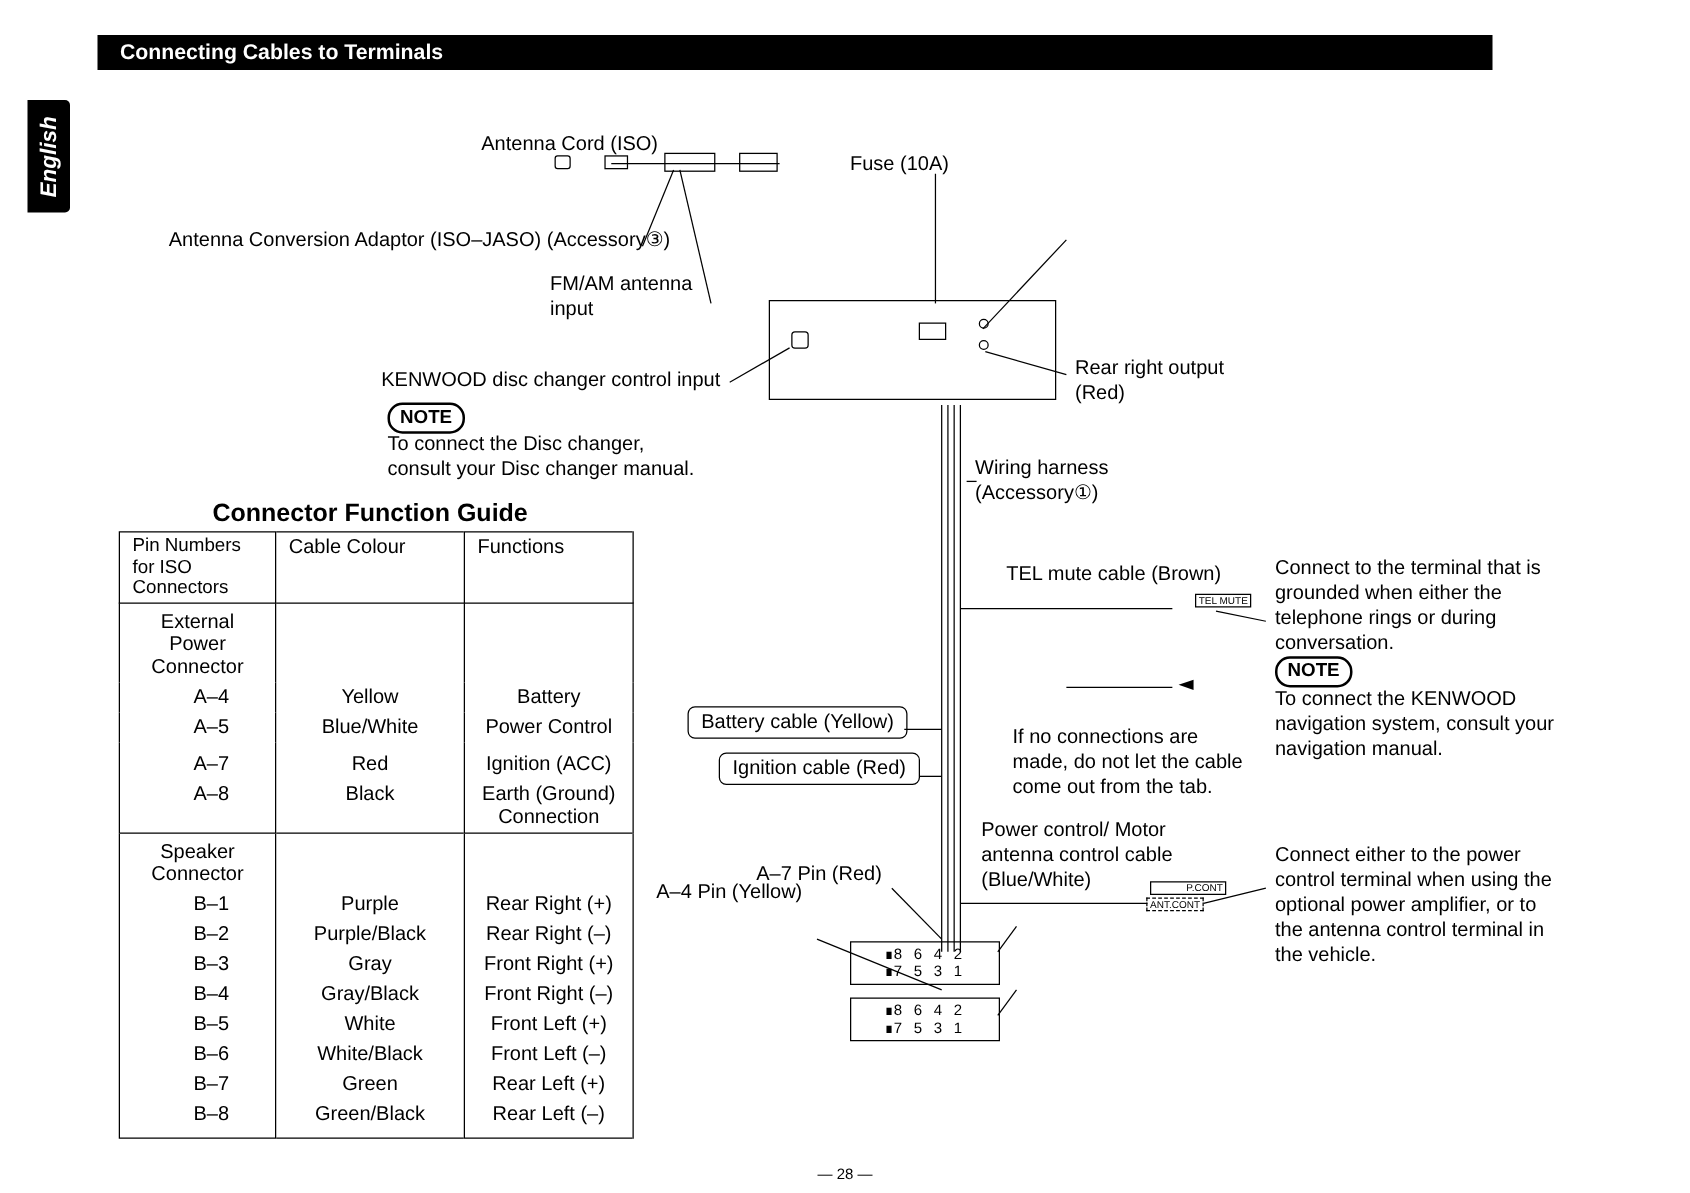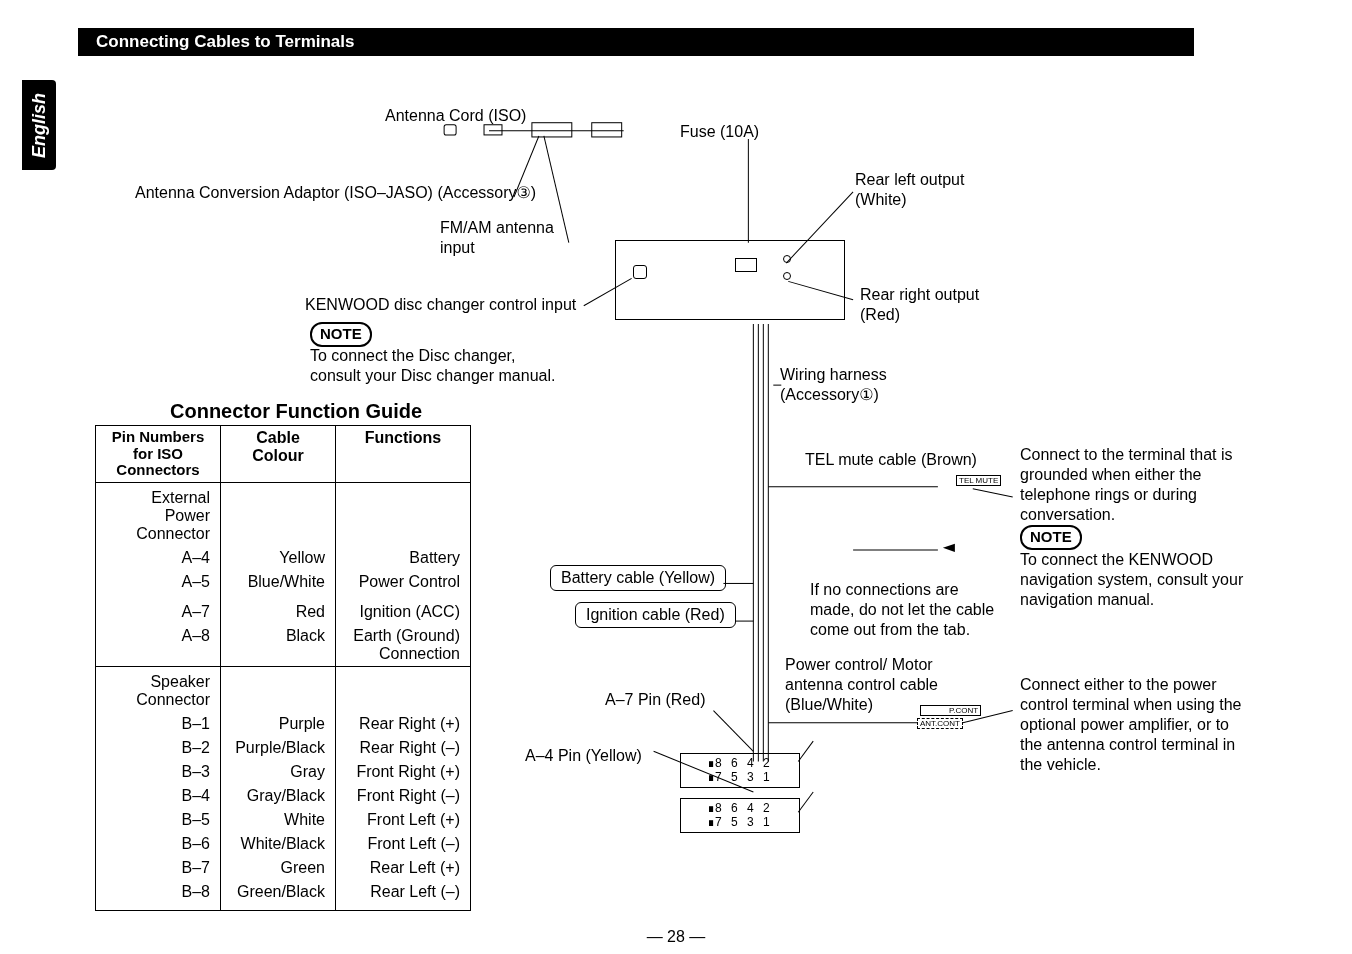--- a/index.html
+++ b/index.html
@@ -73,42 +73,42 @@
   .func-table {
     position: absolute;
     border: 1.5px solid #000;
     font-size: 16px;
     border-collapse: collapse;
   }
   .func-table th, .func-table td {
     border-left: 1.5px solid #000;
     border-right: 1.5px solid #000;
     padding: 3px 10px;
-    text-align: right;
+    text-align: center;
     vertical-align: top;
   }
   .func-table th {
     border-bottom: 1.5px solid #000;
-    font-weight: bold;
-    text-align: center;
+    font-weight: normal;
+    text-align: left;
   }
   .func-table .section-top td {
     border-top: 1.5px solid #000;
     padding-top: 6px;
   }
   .func-table .pin-col { width: 125px; }
-  .func-table .color-col { width: 115px; }
+  .func-table .color-col { width: 151px; }
   .func-table .func-col { width: 135px; }
   .indent { padding-left: 32px !important; }
   .page-num {
     position: absolute;
     bottom: 8px;
     left: 50%;
     transform: translateX(-50%);
-    font-size: 16px;
+    font-size: 12px;
   }
   .unit-box {
     position: absolute;
     border: 1.5px solid #000;
     background: #fff;
   }
   .tiny-label {
     position: absolute;
     font-size: 8px;
     border: 1px solid #000;
@@ -149,21 +149,20 @@
   <div style="position:absolute; left:538px; top:185px; width:14px; height:14px; border:1.5px solid #000; border-radius:3px;"></div>
   <div style="position:absolute; left:640px; top:178px; width:22px; height:14px; border:1.5px solid #000;"></div>
   <div style="position:absolute; left:688px; top:175px; width:8px; height:8px; border:1.5px solid #000; border-radius:50%;"></div>
   <div style="position:absolute; left:688px; top:192px; width:8px; height:8px; border:1.5px solid #000; border-radius:50%;"></div>
 
   <div class="label" style="left:290px; top:26px;">Antenna Cord (ISO)</div>
   <div class="label wrap" style="left:40px; top:103px; width:420px;">Antenna Conversion Adaptor (ISO–JASO) (Accessory③)</div>
   <div class="label wrap" style="left:345px; top:138px; width:140px;">FM/AM antenna input</div>
   <div class="label" style="left:210px; top:215px;">KENWOOD disc changer control input</div>
   <div class="label" style="left:585px; top:42px;">Fuse (10A)</div>
-  <div class="label wrap" style="left:760px; top:90px; width:140px;">Rear left output (White)</div>
   <div class="label wrap" style="left:765px; top:205px; width:140px;">Rear right output (Red)</div>
   <div class="label wrap" style="left:685px; top:285px; width:150px;">Wiring harness (Accessory①)</div>
 
   <div class="label" style="left:215px; top:242px;">
     <span class="note-box">NOTE</span>
   </div>
   <div class="label wrap" style="left:215px; top:266px; width:260px;">To connect the Disc changer, consult your Disc changer manual.</div>
 
   <div class="label" style="left:710px; top:370px;">TEL mute cable (Brown)</div>
   <div class="tiny-label" style="left:845px; top:395px;margin-left:16px;">TEL MUTE</div>
@@ -175,21 +174,21 @@
 
   <div class="label wrap" style="left:715px; top:500px; width:190px;">If no connections are made, do not let the cable come out from the tab.</div>
 
   <div class="label" style="left:455px; top:485px; border:1px solid #000; border-radius:6px; padding:2px 10px;">
     <span>Battery cable (Yellow)</span>
   </div>
   <div class="label" style="left:480px; top:522px; border:1px solid #000; border-radius:6px; padding:2px 10px;text-align:right;">
     <span>Ignition cable (Red)</span>
   </div>
   <div class="label" style="left:510px; top:610px;">A–7 Pin (Red)</div>
-  <div class="label" style="left:430px; top:666px;">A–4 Pin (Yellow)</div>
+  <div class="label" style="left:430px; top:624px;">A–4 Pin (Yellow)</div>
 
   <div class="label wrap" style="left:690px; top:575px; width:180px;">Power control/ Motor antenna control cable (Blue/White)</div>
   <div class="tiny-label" style="left:825px; top:625px;padding-left:28px;">P.CONT</div>
   <div class="tiny-label" style="left:822px; top:638px; border-style:dashed;">ANT.CONT</div>
   <div class="label wrap" style="left:925px; top:595px; width:232px;">Connect either to the power control terminal when using the optional power amplifier, or to the antenna control terminal in the vehicle.</div>
 
   <div class="pin-block" style="left:585px; top:673px; width:120px;">
     <div>∎<span style="letter-spacing:3px;">8  6  4  2</span></div>
     <div>∎<span style="letter-spacing:3px;">7  5  3  1</span></div>
   </div>

